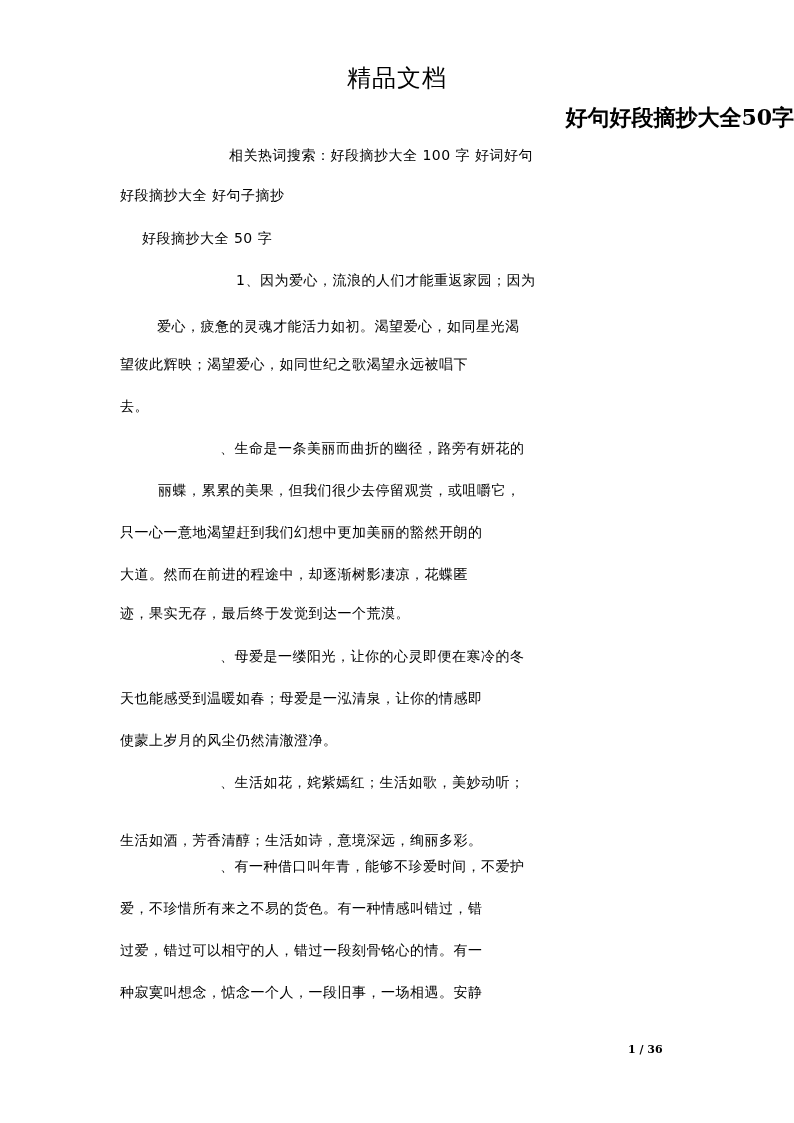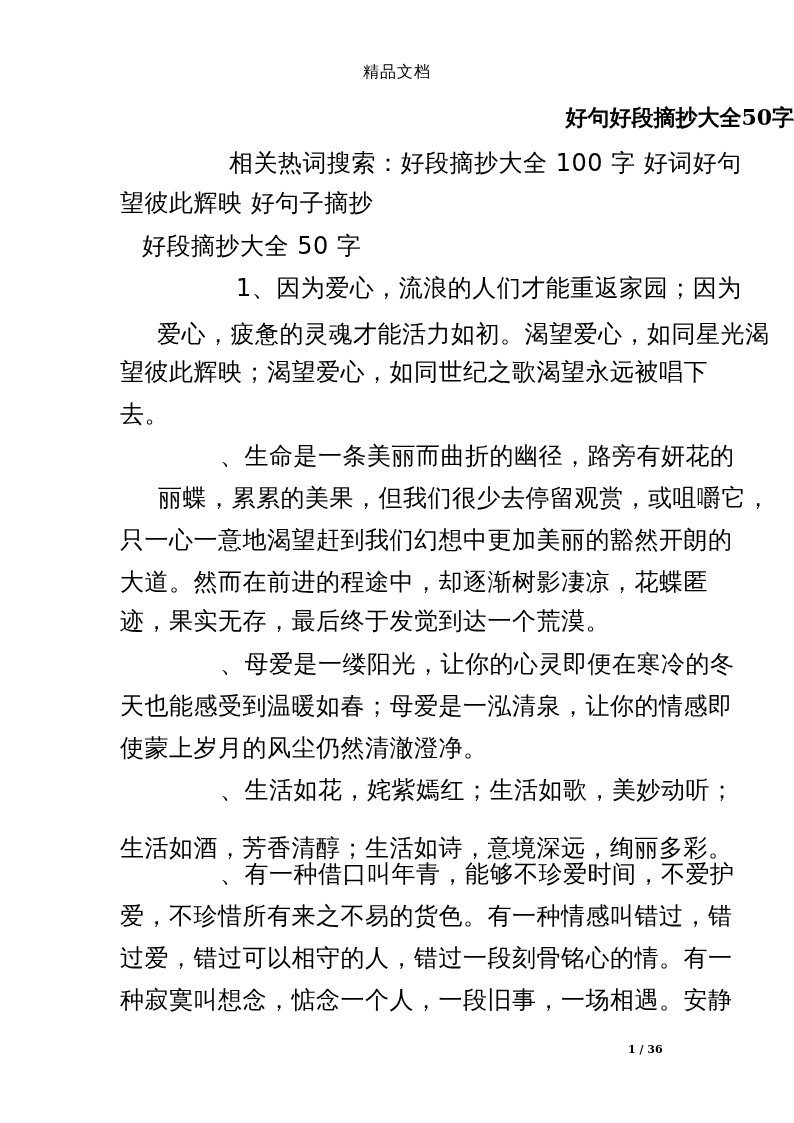--- a/index.html
+++ b/index.html
@@ -1,33 +1,33 @@
 <!DOCTYPE html>
 <html><head>
 <meta charset="utf-8">
 <style>
   html, body { margin:0; padding:0; background:#ffffff; }
   body { width:794px; height:1123px; position:relative; overflow:hidden;
          font-family:"DejaVu Sans", sans-serif; color:#000; }
   .header { position:absolute; top:62px; left:0; width:794px; text-align:center;
-            font-size:16px; letter-spacing:1px; }
+            font-size:24px; letter-spacing:1px; }
   .title { position:absolute; top:103px; left:0; width:794px; text-align:right;
            font-family:"DejaVu Serif", serif; font-size:22px; font-weight:bold; }
-  .line { position:absolute; left:120px; font-size:24px; white-space:nowrap; letter-spacing:0.5px; }
+  .line { position:absolute; left:120px; font-size:14px; white-space:nowrap; letter-spacing:0.5px; }
   .pagenum { position:absolute; top:1043px; left:628px; font-family:"DejaVu Serif", serif;
              font-size:11px; font-weight:bold; }
 </style>
 </head>
 <body>
 
 <div class="header">精品文档</div>
 <div class="title">好句好段摘抄大全50字</div>
 
 <div class="line" style="top:147px; left:229px;">相关热词搜索：好段摘抄大全 100 字   好词好句</div>
-<div class="line" style="top:187px;">望彼此辉映  好句子摘抄</div>
+<div class="line" style="top:187px;">好段摘抄大全  好句子摘抄</div>
 <div class="line" style="top:230px; left:142px;">好段摘抄大全 50 字</div>
 
 <div class="line" style="top:272px; left:236px;">1、因为爱心，流浪的人们才能重返家园；因为</div>
 <div class="line" style="top:318px;margin-left:37px;">爱心，疲惫的灵魂才能活力如初。渴望爱心，如同星光渴</div>
 <div class="line" style="top:356px;">望彼此辉映；渴望爱心，如同世纪之歌渴望永远被唱下</div>
 <div class="line" style="top:398px;">去。</div>
 
 <div class="line" style="top:440px; left:220px;">、生命是一条美丽而曲折的幽径，路旁有妍花的</div>
 <div class="line" style="top:482px;margin-left:38px;">丽蝶，累累的美果，但我们很少去停留观赏，或咀嚼它，</div>
 <div class="line" style="top:524px;">只一心一意地渴望赶到我们幻想中更加美丽的豁然开朗的</div>

